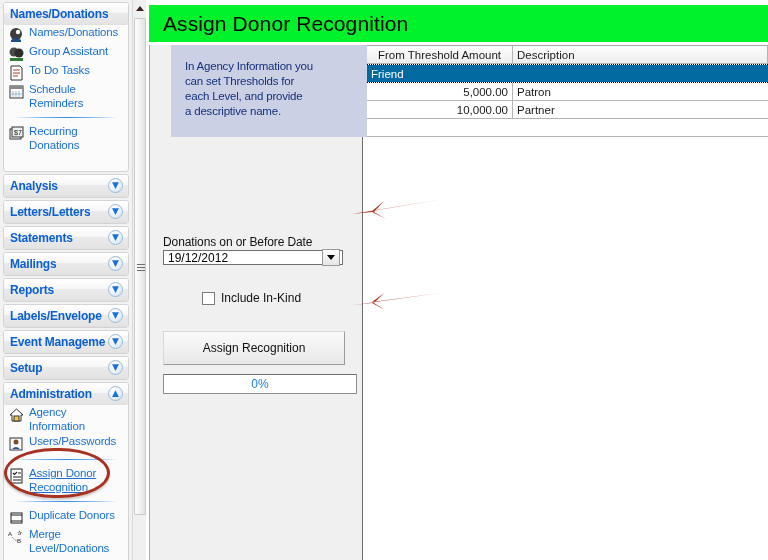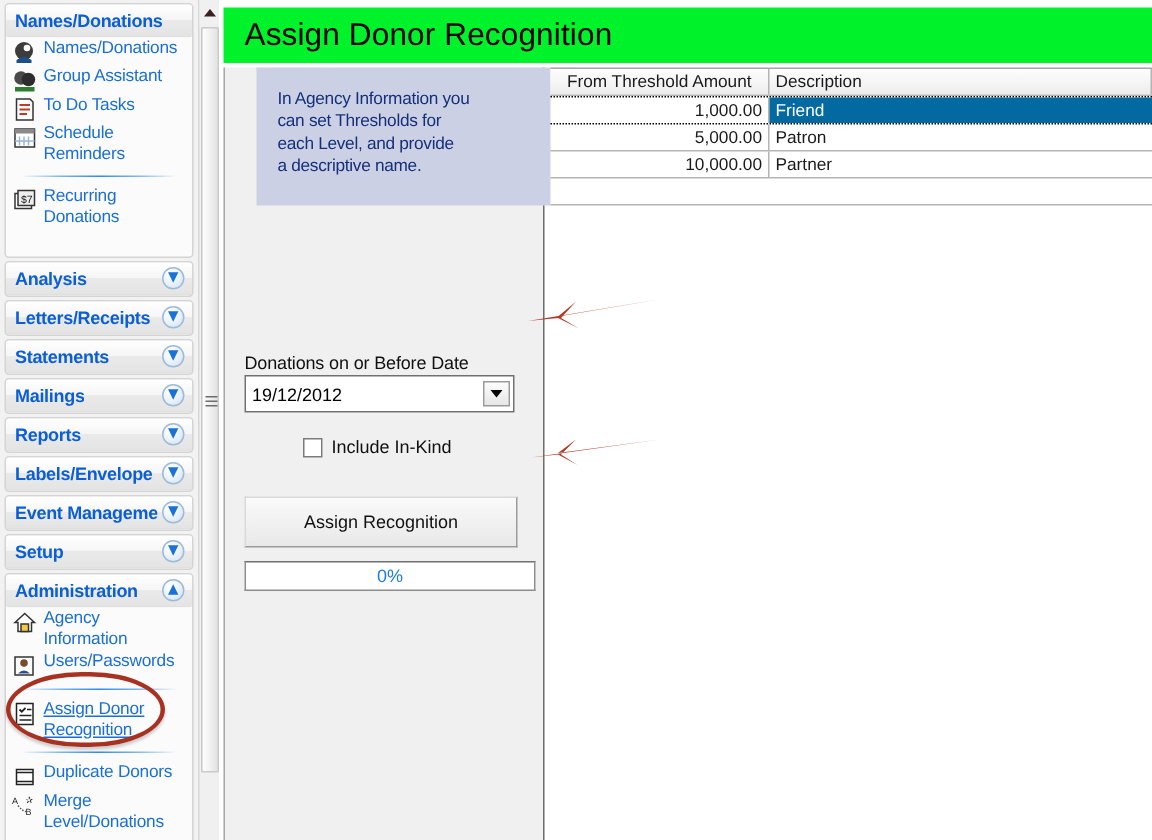--- a/index.html
+++ b/index.html
@@ -181,21 +181,21 @@
   .fld-label {
     position: absolute;
     left: 13px; top: 190px;
     font-size: 12px;
     color: #111111;
     letter-spacing: -0.1px;
   }
   #datecombo {
     position: absolute;
     left: 13px; top: 205px;
-    width: 180px; height: 25px;
+    width: 180px; height: 15px;
     background: #ffffff;
     border: 1px solid #707070;
     display: flex; align-items: center; gap: 41px;
   }
   #datecombo .val {
     flex: 1;
     padding-left: 4px;
     font-size: 12px;
     color: #000;
   }
@@ -390,21 +390,21 @@
     </div>
 
     <div class="nav-group">
       <div class="grp-header">
         <span class="grp-title">Analysis</span>
         <span class="chev">▼</span>
       </div>
     </div>
     <div class="nav-group">
       <div class="grp-header">
-        <span class="grp-title">Letters/Receipts</span>
+        <span class="grp-title">Letters/Letters</span>
         <span class="chev">▼</span>
       </div>
     </div>
     <div class="nav-group">
       <div class="grp-header">
         <span class="grp-title">Statements</span>
         <span class="chev">▼</span>
       </div>
     </div>
     <div class="nav-group">
@@ -550,21 +550,20 @@
       </div>
     </div>
 
     <div id="grid">
       <div class="hrow">
         <div class="hcell c0">From Threshold Amount</div>
         <div class="hcell c1">Description</div>
       </div>
 
       <div class="row sel">
-        <div class="cell c0">1,000.00</div>
         <div class="cell c1">Friend</div>
       </div>
       <div class="row">
         <div class="cell c0">5,000.00</div>
         <div class="cell c1">Patron</div>
       </div>
       <div class="row">
         <div class="cell c0">10,000.00</div>
         <div class="cell c1">Partner</div>
       </div>

